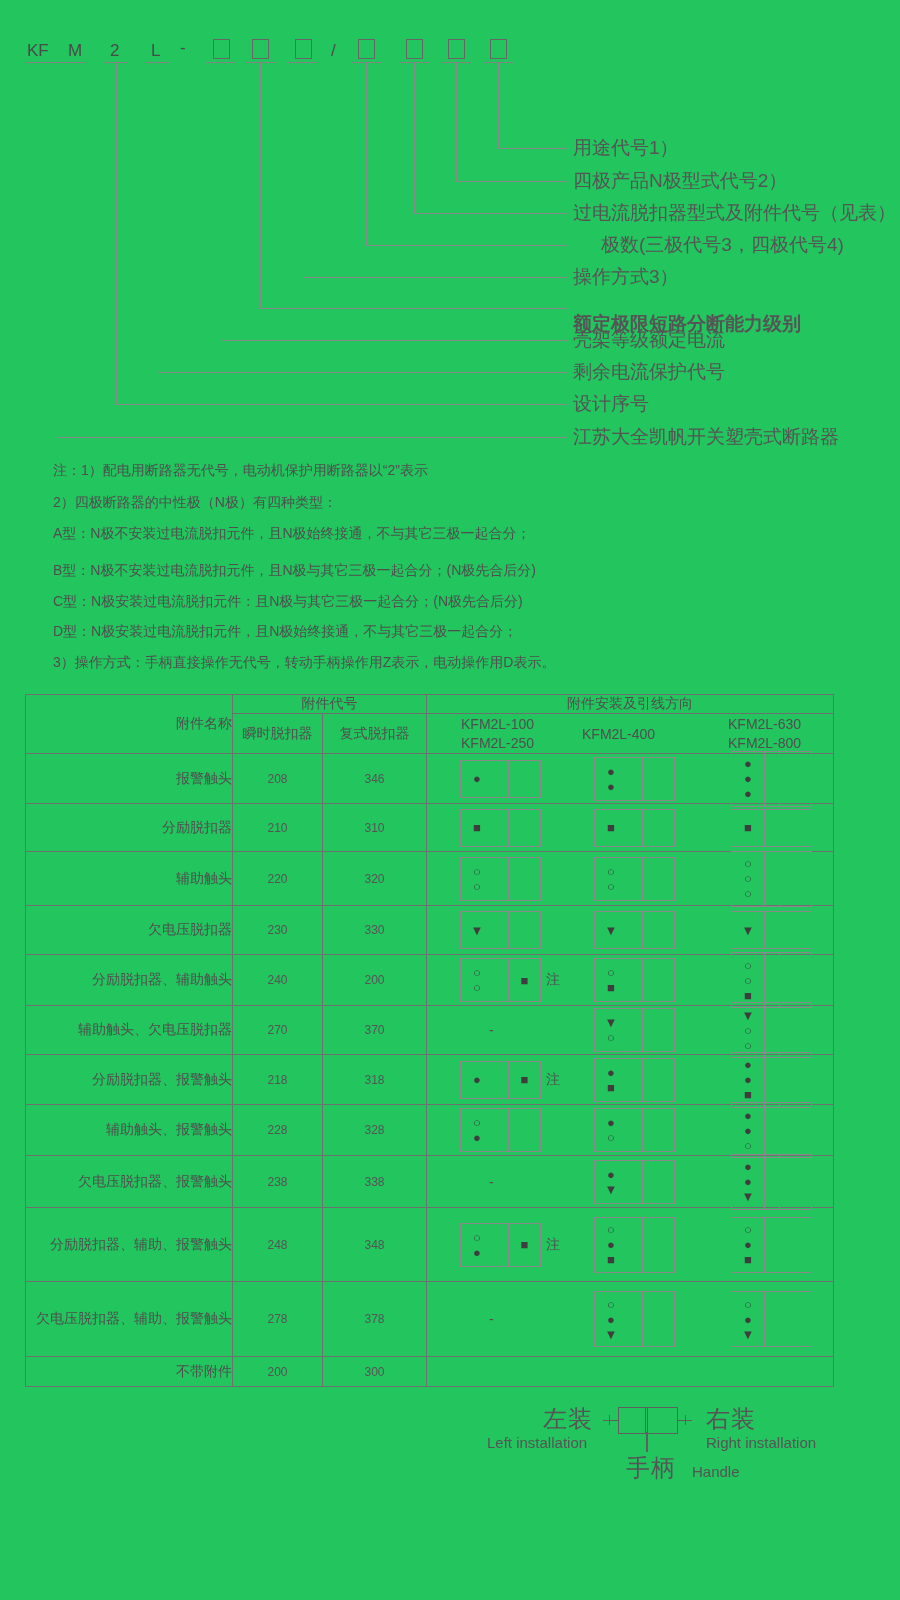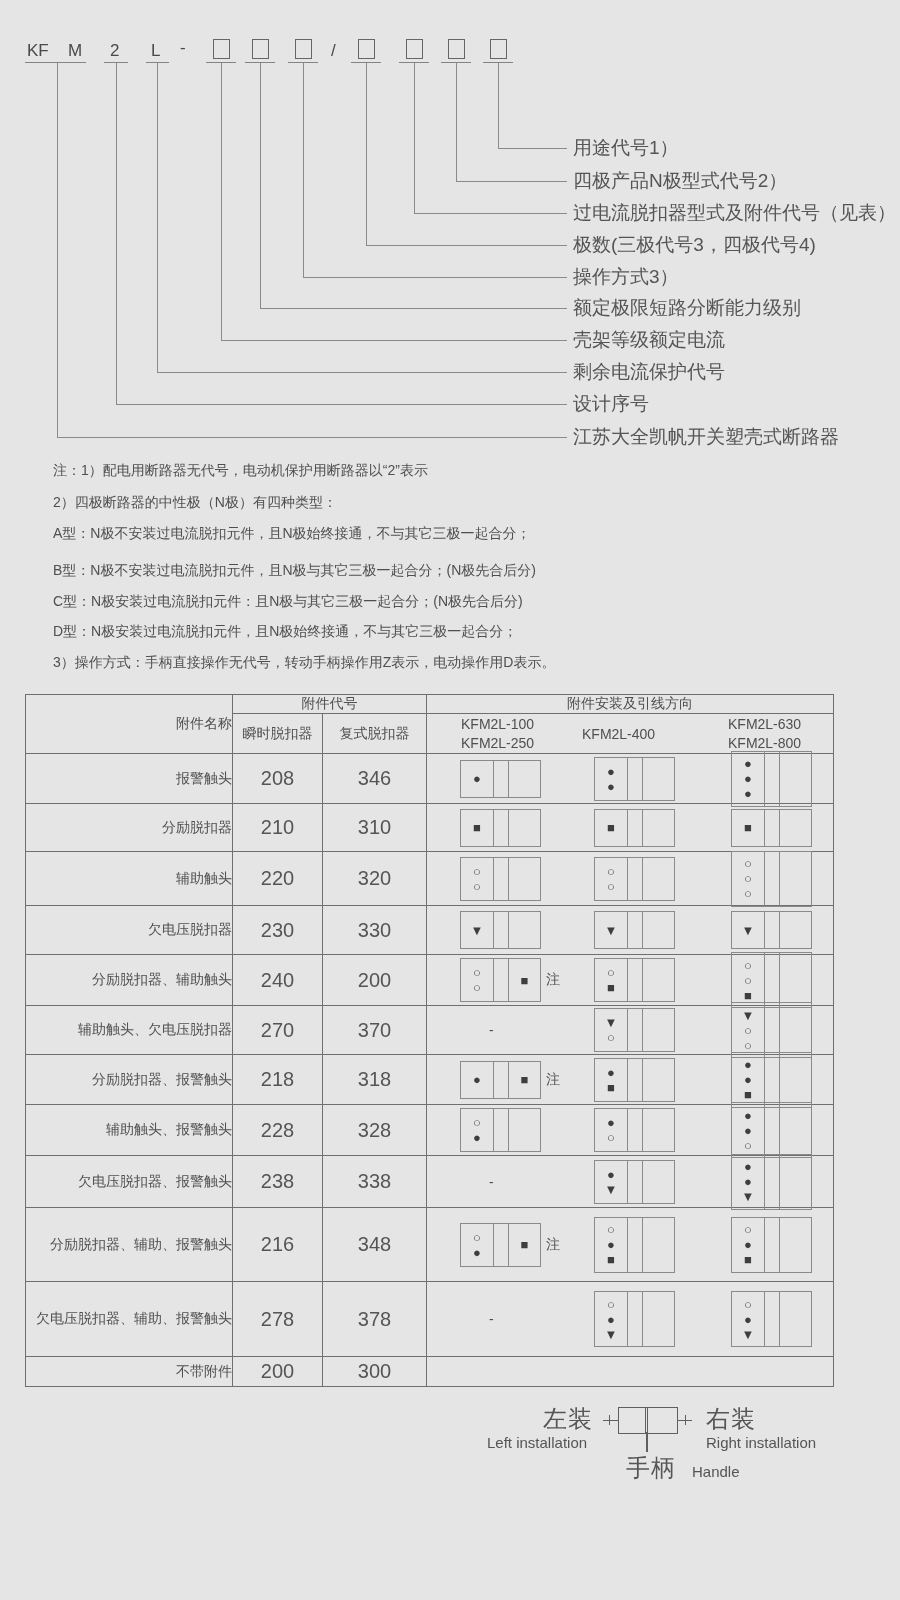--- a/index.html
+++ b/index.html
@@ -1,28 +1,28 @@
 <!DOCTYPE html>
 <html><head>
 <meta charset="utf-8">
 <style>
   html,body{margin:0;padding:0;background:#fff;}
-  #page{position:relative;width:900px;height:1600px;background:#e5e5e5;overflow:hidden;
+  #page{position:relative;width:900px;height:1600px;background:#22c55e;overflow:hidden;
         font-family:"Liberation Sans","DejaVu Sans",sans-serif;color:#4f4f4f;}
   .codetext{position:absolute;top:41px;font-size:17px;color:#4a4a4a;}
   .codebox{position:absolute;top:39px;width:15px;height:18px;border:1px solid #666;}
   .uline{position:absolute;top:62px;height:0;border-top:1px solid #848484;}
   .elbow{position:absolute;top:63px;border-left:1px solid #8a8a8a;border-bottom:1px solid #8a8a8a;}
   .dlabel{position:absolute;left:573px;font-size:19px;color:#555;white-space:nowrap;line-height:20px;}
   .note-line{position:absolute;left:25px;font-size:14px;color:#4f4f4f;white-space:nowrap;margin-left:28px;}
 
   table.acc{position:absolute;left:25px;top:694px;width:808px;border-collapse:collapse;table-layout:fixed;}
   table.acc td{border:1px solid #6f6f6f;font-size:14px;color:#4f4f4f;padding:0;vertical-align:middle;}
   table.acc td.name{padding-left:9px;text-align:right;font-family:Liberation Serif, serif;}
-  table.acc td.num{text-align:center;font-size:20px;color:#555;}
+  table.acc td.num{text-align:center;font-size:12px;color:#555;}
   table.acc td.center{text-align:center;}
   td.sym{position:relative;}
   .khead{position:relative;}
   .khead span{position:absolute;font-size:14px;color:#4f4f4f;white-space:pre-line;line-height:19px;}
   .kf100{left:34px;top:1px;}
   .kf400{left:155px;top:11px;}
   .kf630{left:301px;top:1px;}
   .mini{position:absolute;top:50%;transform:translateY(-50%);display:flex;border:1px solid #8a8a8a;box-sizing:border-box;width:81px;}
   .mini .ca{width:32px;border-right:1px solid #8a8a8a;display:flex;align-items:center;justify-content:center;}
   .mini .cb{width:14px;border-right:1px solid #8a8a8a;}
@@ -82,23 +82,23 @@
     <div class="elbow" style="left:303px;width:263px;height:214px;"></div>
     <div class="elbow" style="left:260px;width:306px;height:245px;"></div>
     <div class="elbow" style="left:221px;width:345px;height:277px;"></div>
     <div class="elbow" style="left:157px;width:409px;height:309px;"></div>
     <div class="elbow" style="left:116px;width:450px;height:341px;"></div>
     <div class="elbow" style="left:57px;width:509px;height:374px;"></div>
 
     <div class="dlabel" style="top:138px;">用途代号1）</div>
     <div class="dlabel" style="top:171px;">四极产品N极型式代号2）</div>
     <div class="dlabel" style="top:203px;">过电流脱扣器型式及附件代号（见表）</div>
-    <div class="dlabel" style="top:235px;">极数(三极代号3，四极代号4)</div>
+    <div class="dlabel" style="top:235px;margin-left:28px;">极数(三极代号3，四极代号4)</div>
     <div class="dlabel" style="top:267px;">操作方式3）</div>
-    <div class="dlabel" style="top:298px;">额定极限短路分断能力级别</div>
+    <div class="dlabel" style="top:314px;font-weight:bold;">额定极限短路分断能力级别</div>
     <div class="dlabel" style="top:330px;">壳架等级额定电流</div>
     <div class="dlabel" style="top:362px;">剩余电流保护代号</div>
     <div class="dlabel" style="top:394px;">设计序号</div>
     <div class="dlabel" style="top:427px;">江苏大全凯帆开关塑壳式断路器</div>
   </div>
 
   <div>
     <div class="note-line" style="top:462px;">注：1）配电用断路器无代号，电动机保护用断路器以“2”表示</div>
     <div class="note-line" style="top:494px;">2）四极断路器的中性极（N极）有四种类型：</div>
     <div class="note-line" style="top:525px;">A型：N极不安装过电流脱扣元件，且N极始终接通，不与其它三极一起合分；</div>
@@ -407,21 +407,21 @@
 ▼</span>
               </div>
               <div class="cb"></div>
               <div class="cc"></div>
             </div>
       </td>
     </tr>
 
     <tr style="height:74px;">
       <td class="name">分励脱扣器、辅助、报警触头</td>
-      <td class="num">216</td>
+      <td class="num">248</td>
       <td class="num">348</td>
       <td class="sym">
         <div class="mini h2 p100">
               <div class="ca">
                 <span class="stk">○
 ●</span>
               </div>
               <div class="cb"></div>
               <div class="cc">
                 <span class="ext">■</span>

